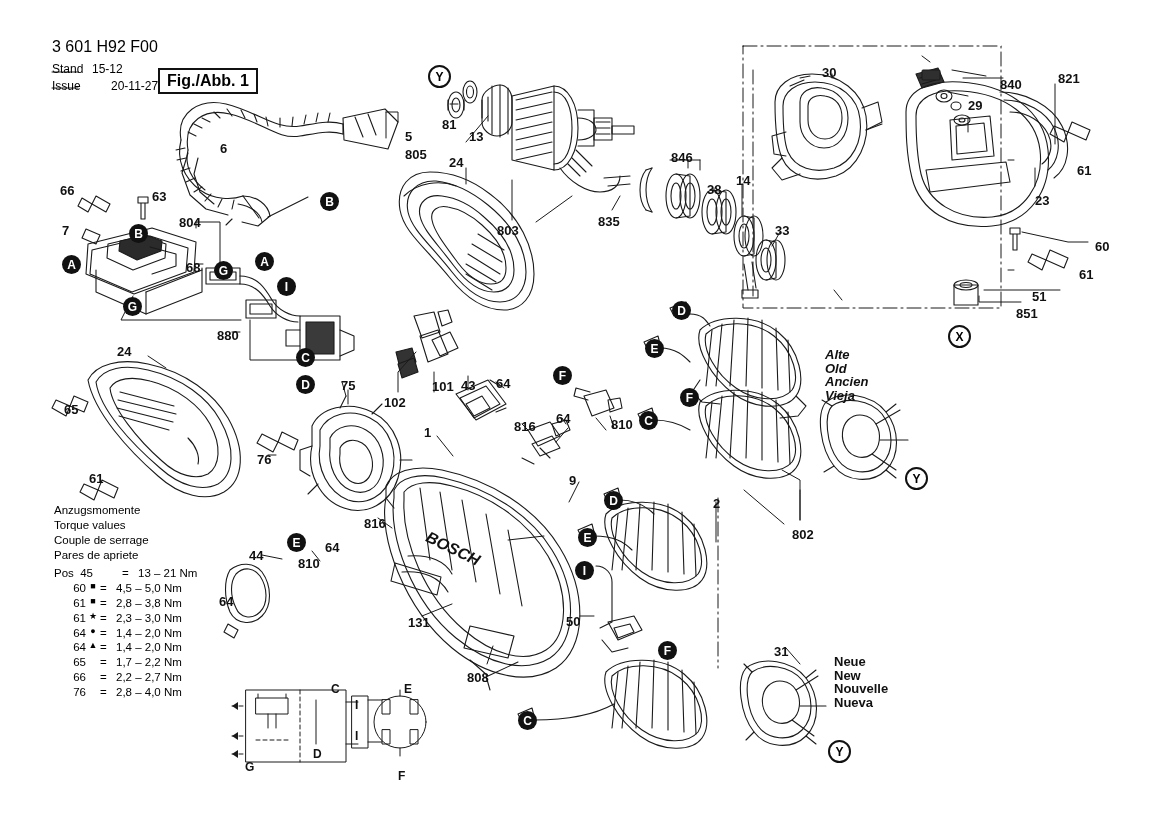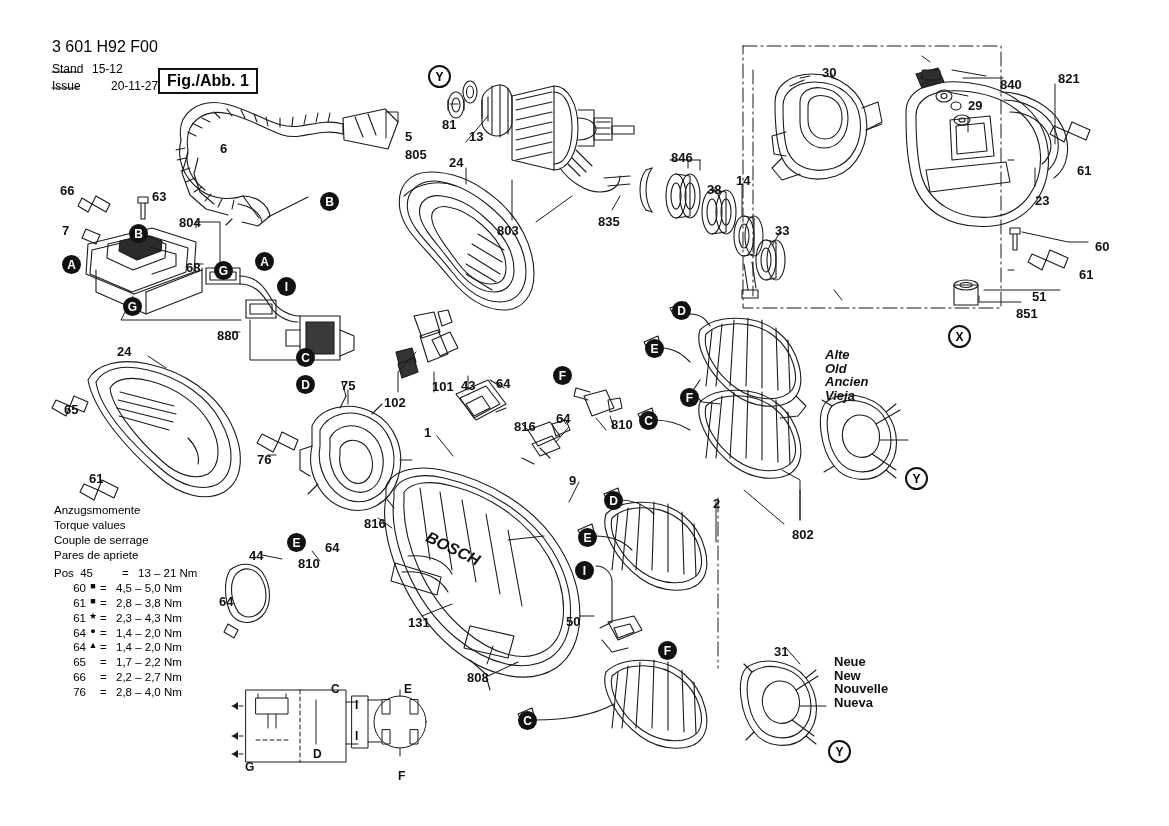--- a/index.html
+++ b/index.html
@@ -366,21 +366,21 @@
 
   <div class="abs" style="left:54px;top:503px;">
     <div class="torque">Anzugsmomente</div>
     <div class="torque">Torque values</div>
     <div class="torque">Couple de serrage</div>
     <div class="torque">Pares de apriete</div>
     <div id="torque-rows" style="margin-top:3px;">
         <div class="torque" style="display: flex;"><span style="display: inline-block; width: 54px; text-align: left;">Pos  45</span><span style="display: inline-block; width: 14px; font-size: 9px; text-align: center;"></span><span style="display: inline-block; width: 16px;">=</span><span>13 – 21 Nm</span></div>
         <div class="torque" style="display: flex;"><span style="display: inline-block; width: 32px; text-align: right;">60</span><span style="display: inline-block; width: 14px; font-size: 9px; text-align: center;">■</span><span style="display: inline-block; width: 16px;">=</span><span>4,5 – 5,0 Nm</span></div>
         <div class="torque" style="display: flex;"><span style="display: inline-block; width: 32px; text-align: right;">61</span><span style="display: inline-block; width: 14px; font-size: 9px; text-align: center;">■</span><span style="display: inline-block; width: 16px;">=</span><span>2,8 – 3,8 Nm</span></div>
-        <div class="torque" style="display: flex;"><span style="display: inline-block; width: 32px; text-align: right;">61</span><span style="display: inline-block; width: 14px; font-size: 9px; text-align: center;">★</span><span style="display: inline-block; width: 16px;">=</span><span>2,3 – 4,3 Nm</span></div>
+        <div class="torque" style="display: flex;"><span style="display: inline-block; width: 32px; text-align: right;">61</span><span style="display: inline-block; width: 14px; font-size: 9px; text-align: center;">★</span><span style="display: inline-block; width: 16px;">=</span><span>2,3 – 3,0 Nm</span></div>
         <div class="torque" style="display: flex;"><span style="display: inline-block; width: 32px; text-align: right;">64</span><span style="display: inline-block; width: 14px; font-size: 9px; text-align: center;">●</span><span style="display: inline-block; width: 16px;">=</span><span>1,4 – 2,0 Nm</span></div>
         <div class="torque" style="display: flex;"><span style="display: inline-block; width: 32px; text-align: right;">64</span><span style="display: inline-block; width: 14px; font-size: 9px; text-align: center;">▲</span><span style="display: inline-block; width: 16px;">=</span><span>1,4 – 2,0 Nm</span></div>
         <div class="torque" style="display: flex;"><span style="display: inline-block; width: 32px; text-align: right;">65</span><span style="display: inline-block; width: 14px; font-size: 9px; text-align: center;"></span><span style="display: inline-block; width: 16px;">=</span><span>1,7 – 2,2 Nm</span></div>
         <div class="torque" style="display: flex;"><span style="display: inline-block; width: 32px; text-align: right;">66</span><span style="display: inline-block; width: 14px; font-size: 9px; text-align: center;"></span><span style="display: inline-block; width: 16px;">=</span><span>2,2 – 2,7 Nm</span></div>
         <div class="torque" style="display: flex;"><span style="display: inline-block; width: 32px; text-align: right;">76</span><span style="display: inline-block; width: 14px; font-size: 9px; text-align: center;"></span><span style="display: inline-block; width: 16px;">=</span><span>2,8 – 4,0 Nm</span></div>
       </div>
   </div>
 
 
   <div class="abs" style="left:825px;top:348px;font-style:italic;">

